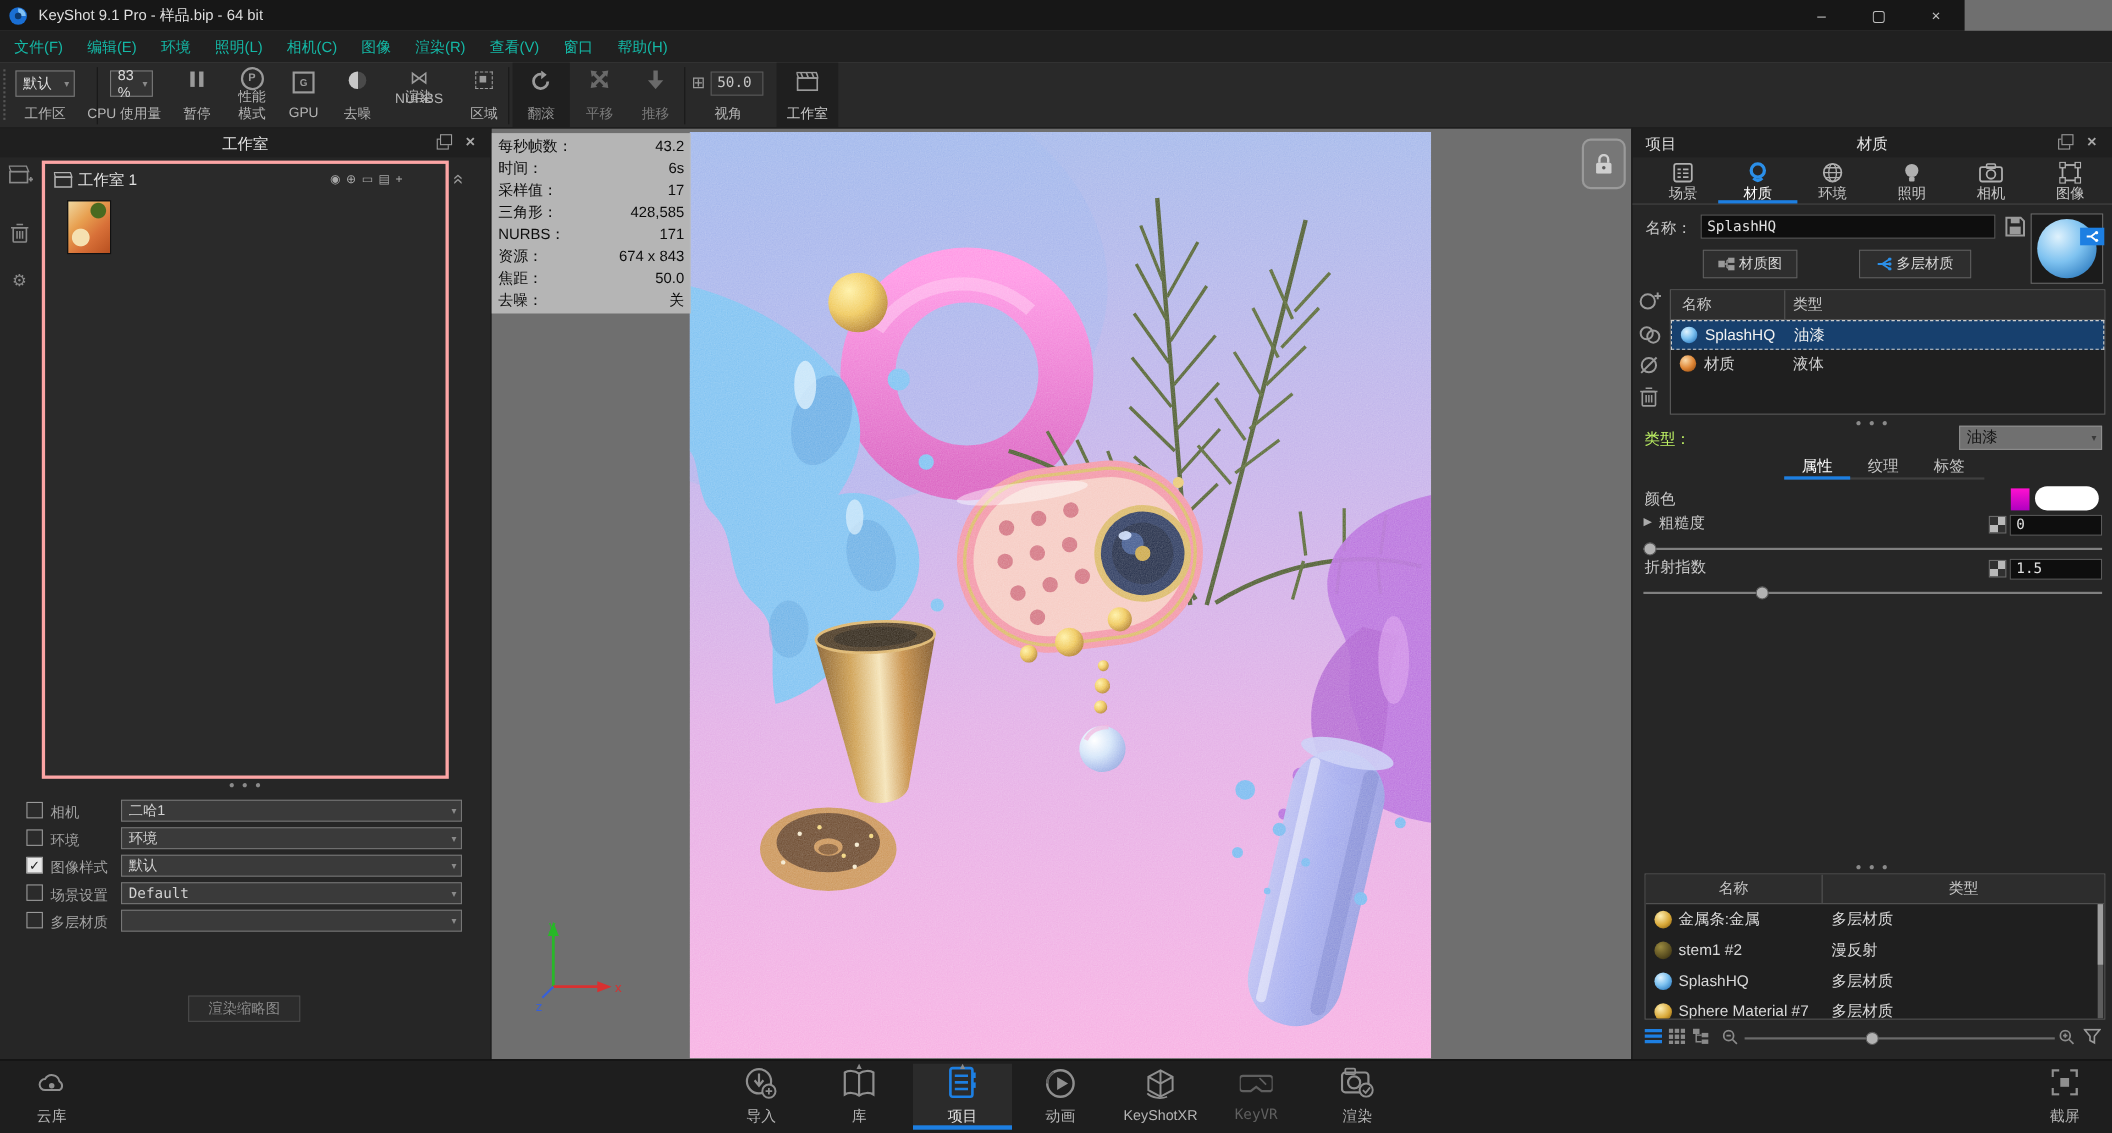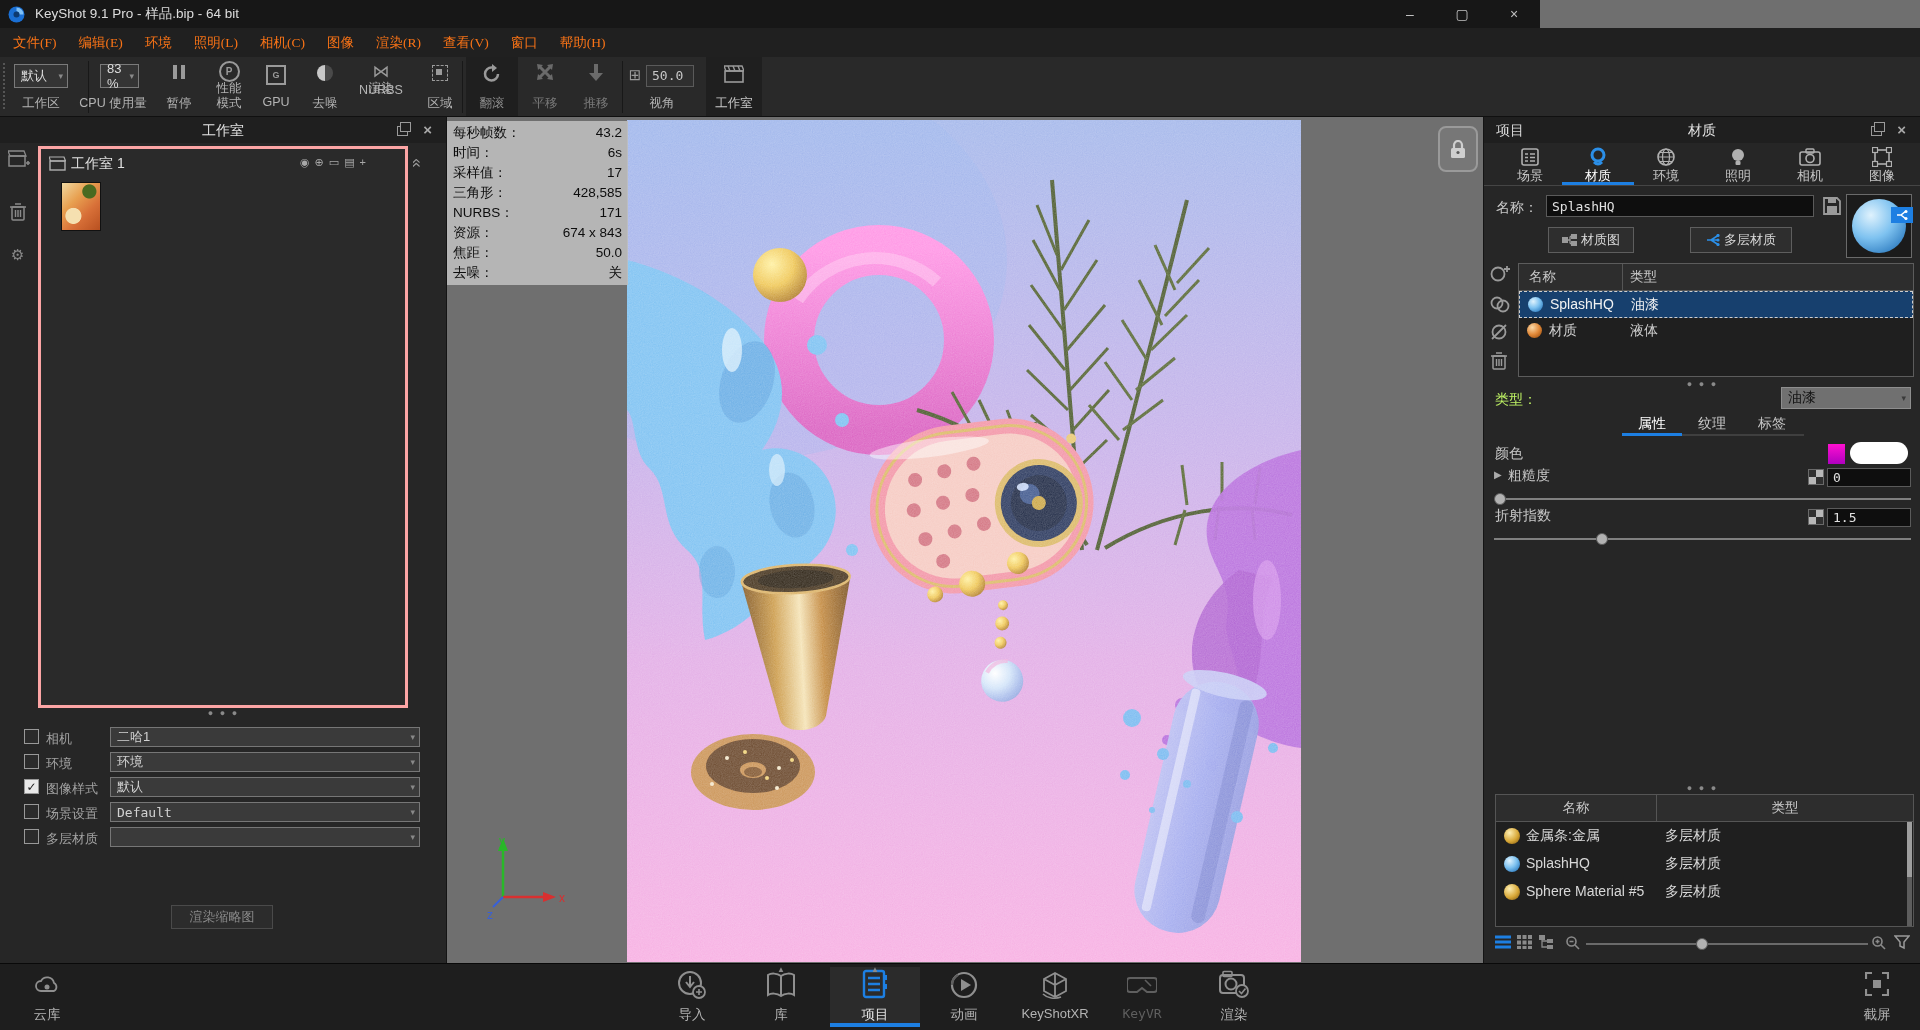--- a/index.html
+++ b/index.html
@@ -1,26 +1,26 @@
 <!DOCTYPE html>
 <html><head>
 <meta charset="utf-8">
 <style>
   html,body{margin:0;padding:0;background:#000;}
   #app{position:relative;width:1920px;height:1030px;background:#6f6f6f;overflow:hidden;
        font-family:"Liberation Sans","DejaVu Sans",sans-serif;color:#c8c8c8;font-size:13px;
        -webkit-font-smoothing:antialiased;}
   .abs{position:absolute;}
   
-  .titlebar{left:0;top:0;width:1540px;height:28px;background:#171717;display:flex;align-items:center;}
+  .titlebar{left:0;top:0;width:1786px;height:28px;background:#171717;display:flex;align-items:center;}
   .title-text{margin-left:10px;font-size:13.5px;color:#dedede;}
   .winbtn{width:52px;height:28px;display:flex;align-items:center;justify-content:center;color:#c0c0c0;font-size:14px;}
   
   .menubar{left:0;top:28px;width:1920px;height:29px;background:#202020;display:flex;align-items:center;padding-left:2px;box-sizing:border-box;}
-  .mi{padding:0 11px;font-size:13.5px;color:#f97316;font-family:Liberation Serif, serif;}
+  .mi{padding:0 11px;font-size:13.5px;color:#14b8a6;}
   
   .toolbar{left:0;top:57px;width:1920px;height:60px;background:#292929;border-bottom:1px solid #101010;box-sizing:border-box;}
   .tb-select{position:absolute;background:#343434;border:1px solid #7a7a7a;height:24px;box-sizing:border-box;
              display:flex;align-items:center;padding:0 4px 0 6px;font-size:13px;color:#dcdcdc;}
   .tb-select .caret{margin-left:auto;color:#8a8a8a;font-size:9px;padding-left:6px;}
   .tb-label{position:absolute;font-size:12.5px;color:#b4b4b4;text-align:center;white-space:nowrap;}
   .tb-ico{position:absolute;color:#9a9a9a;text-align:center;}
   .vsep{position:absolute;top:4px;height:52px;width:1px;background:#181818;}
   .tool-active{position:absolute;top:0;height:59px;background:#1f1f1f;}
   .tool-underline{position:absolute;height:3px;}
@@ -660,27 +660,32 @@
         <span class="abs" style="left:0;width:160px;top:4px;text-align:center;font-size:13.5px;color:#c8c8c8">名称</span>
         <span class="abs" style="left:161px;right:0;top:4px;text-align:center;font-size:13.5px;color:#c8c8c8">类型</span>
         <div class="abs" style="left:160px;top:0;width:1px;height:26px;background:#555"></div>
       </div>
       <div style="position:relative;height:28px">
         <span class="sphere sph-gold abs" style="left:8px;top:6px;width:16px;height:16px"></span>
         <span class="abs" style="left:30px;top:5px;font-size:14px;color:#d8d8d8">金属条:金属</span>
         <span class="abs" style="left:169px;top:5px;font-size:14px;color:#d8d8d8">多层材质</span>
       </div>
       <div style="position:relative;height:28px">
+        <span class="sphere sph-olive abs" style="left:8px;top:6px;width:16px;height:16px"></span>
+        <span class="abs" style="left:30px;top:5px;font-size:14px;color:#d8d8d8">stem1  #2</span>
+        <span class="abs" style="left:169px;top:5px;font-size:14px;color:#d8d8d8">漫反射</span>
+      </div>
+      <div style="position:relative;height:28px">
         <span class="sphere sph-blue abs" style="left:8px;top:6px;width:16px;height:16px"></span>
         <span class="abs" style="left:30px;top:5px;font-size:14px;color:#d8d8d8">SplashHQ</span>
         <span class="abs" style="left:169px;top:5px;font-size:14px;color:#d8d8d8">多层材质</span>
       </div>
       <div style="position:relative;height:28px">
         <span class="sphere sph-gold abs" style="left:8px;top:6px;width:16px;height:16px"></span>
-        <span class="abs" style="left:30px;top:5px;font-size:14px;color:#d8d8d8">Sphere Material #5</span>
+        <span class="abs" style="left:30px;top:5px;font-size:14px;color:#d8d8d8">Sphere Material #7</span>
         <span class="abs" style="left:169px;top:5px;font-size:14px;color:#d8d8d8">多层材质</span>
       </div>
       <div class="abs" style="right:1px;top:27px;width:5px;height:104px;background:#5d5d5d">
         <div style="width:5px;height:55px;background:#9e9e9e"></div>
       </div>
     </div>
 
     <svg class="abs" style="left:11px;top:818px" width="16" height="14">
       <path d="M0 2 h16 M0 7 h16 M0 12 h16" stroke="#1d7fe2" stroke-width="3"></path>
     </svg>

